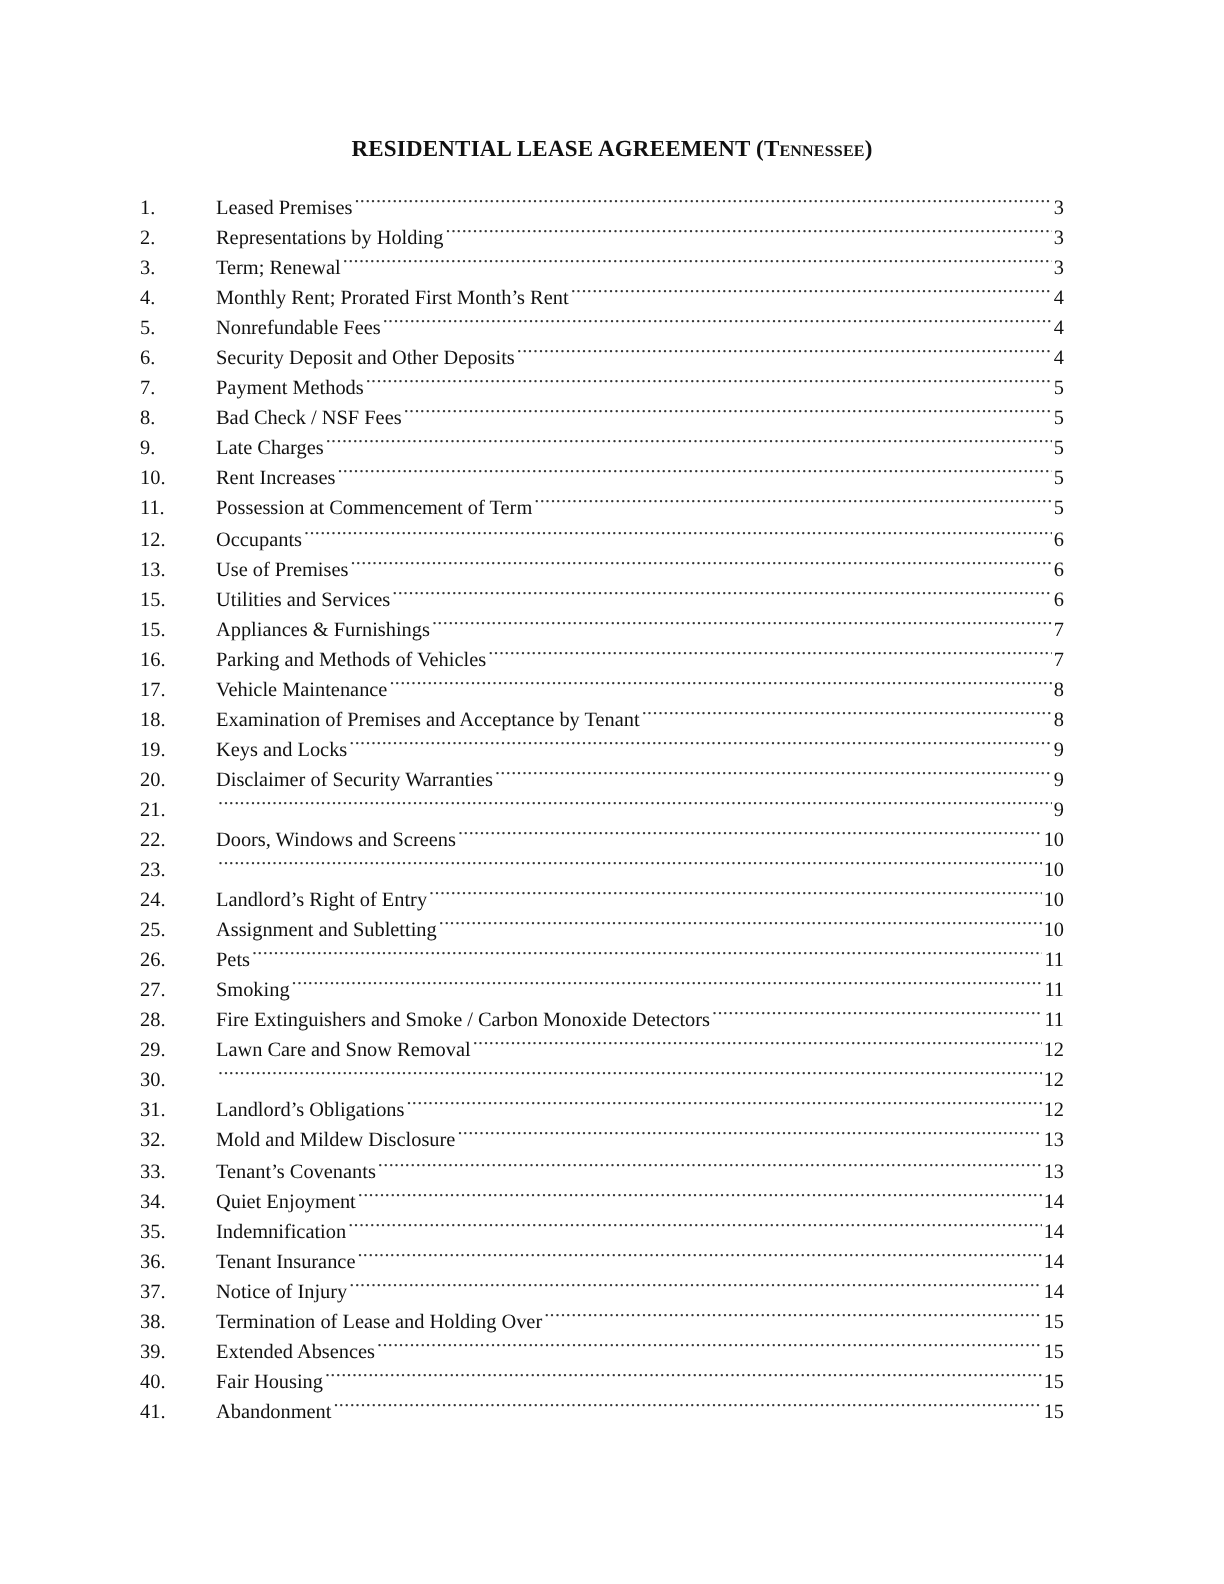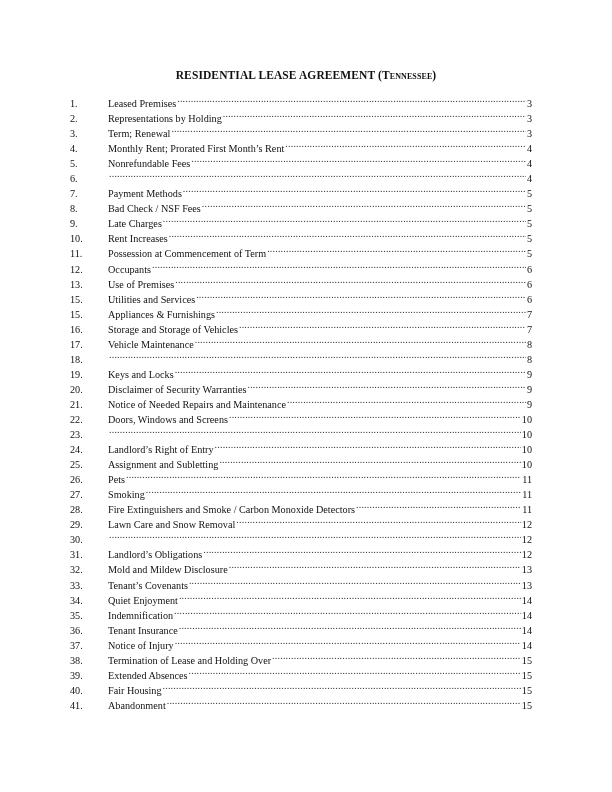--- a/index.html
+++ b/index.html
@@ -111,20 +111,21 @@
         <span class="toc-page">4</span>
       </div>
       <div class="toc-row">
         <span class="toc-num">5.</span>
         <span class="toc-label">Nonrefundable Fees</span>
         <span class="toc-leader"></span>
         <span class="toc-page">4</span>
       </div>
       <div class="toc-row">
         <span class="toc-num">6.</span>
+        <span class="toc-label">Security Deposit and Other Deposits</span>
         <span class="toc-leader"></span>
         <span class="toc-page">4</span>
       </div>
       <div class="toc-row">
         <span class="toc-num">7.</span>
         <span class="toc-label">Payment Methods</span>
         <span class="toc-leader"></span>
         <span class="toc-page">5</span>
       </div>
       <div class="toc-row">
@@ -170,50 +171,50 @@
         <span class="toc-page">6</span>
       </div>
       <div class="toc-row">
         <span class="toc-num">15.</span>
         <span class="toc-label">Appliances &amp; Furnishings</span>
         <span class="toc-leader"></span>
         <span class="toc-page">7</span>
       </div>
       <div class="toc-row">
         <span class="toc-num">16.</span>
-        <span class="toc-label">Storage and Storage of Vehicles</span>
+        <span class="toc-label">Parking and Methods of Vehicles</span>
         <span class="toc-leader"></span>
         <span class="toc-page">7</span>
       </div>
       <div class="toc-row">
         <span class="toc-num">17.</span>
         <span class="toc-label">Vehicle Maintenance</span>
         <span class="toc-leader"></span>
         <span class="toc-page">8</span>
       </div>
       <div class="toc-row">
         <span class="toc-num">18.</span>
+        <span class="toc-label">Examination of Premises and Acceptance by Tenant</span>
         <span class="toc-leader"></span>
         <span class="toc-page">8</span>
       </div>
       <div class="toc-row">
         <span class="toc-num">19.</span>
         <span class="toc-label">Keys and Locks</span>
         <span class="toc-leader"></span>
         <span class="toc-page">9</span>
       </div>
       <div class="toc-row">
         <span class="toc-num">20.</span>
         <span class="toc-label">Disclaimer of Security Warranties</span>
         <span class="toc-leader"></span>
         <span class="toc-page">9</span>
       </div>
       <div class="toc-row">
         <span class="toc-num">21.</span>
-        <span class="toc-label">Notice of Needed Repairs and Maintenance</span>
         <span class="toc-leader"></span>
         <span class="toc-page">9</span>
       </div>
       <div class="toc-row">
         <span class="toc-num">22.</span>
         <span class="toc-label">Doors, Windows and Screens</span>
         <span class="toc-leader"></span>
         <span class="toc-page">10</span>
       </div>
       <div class="toc-row">

